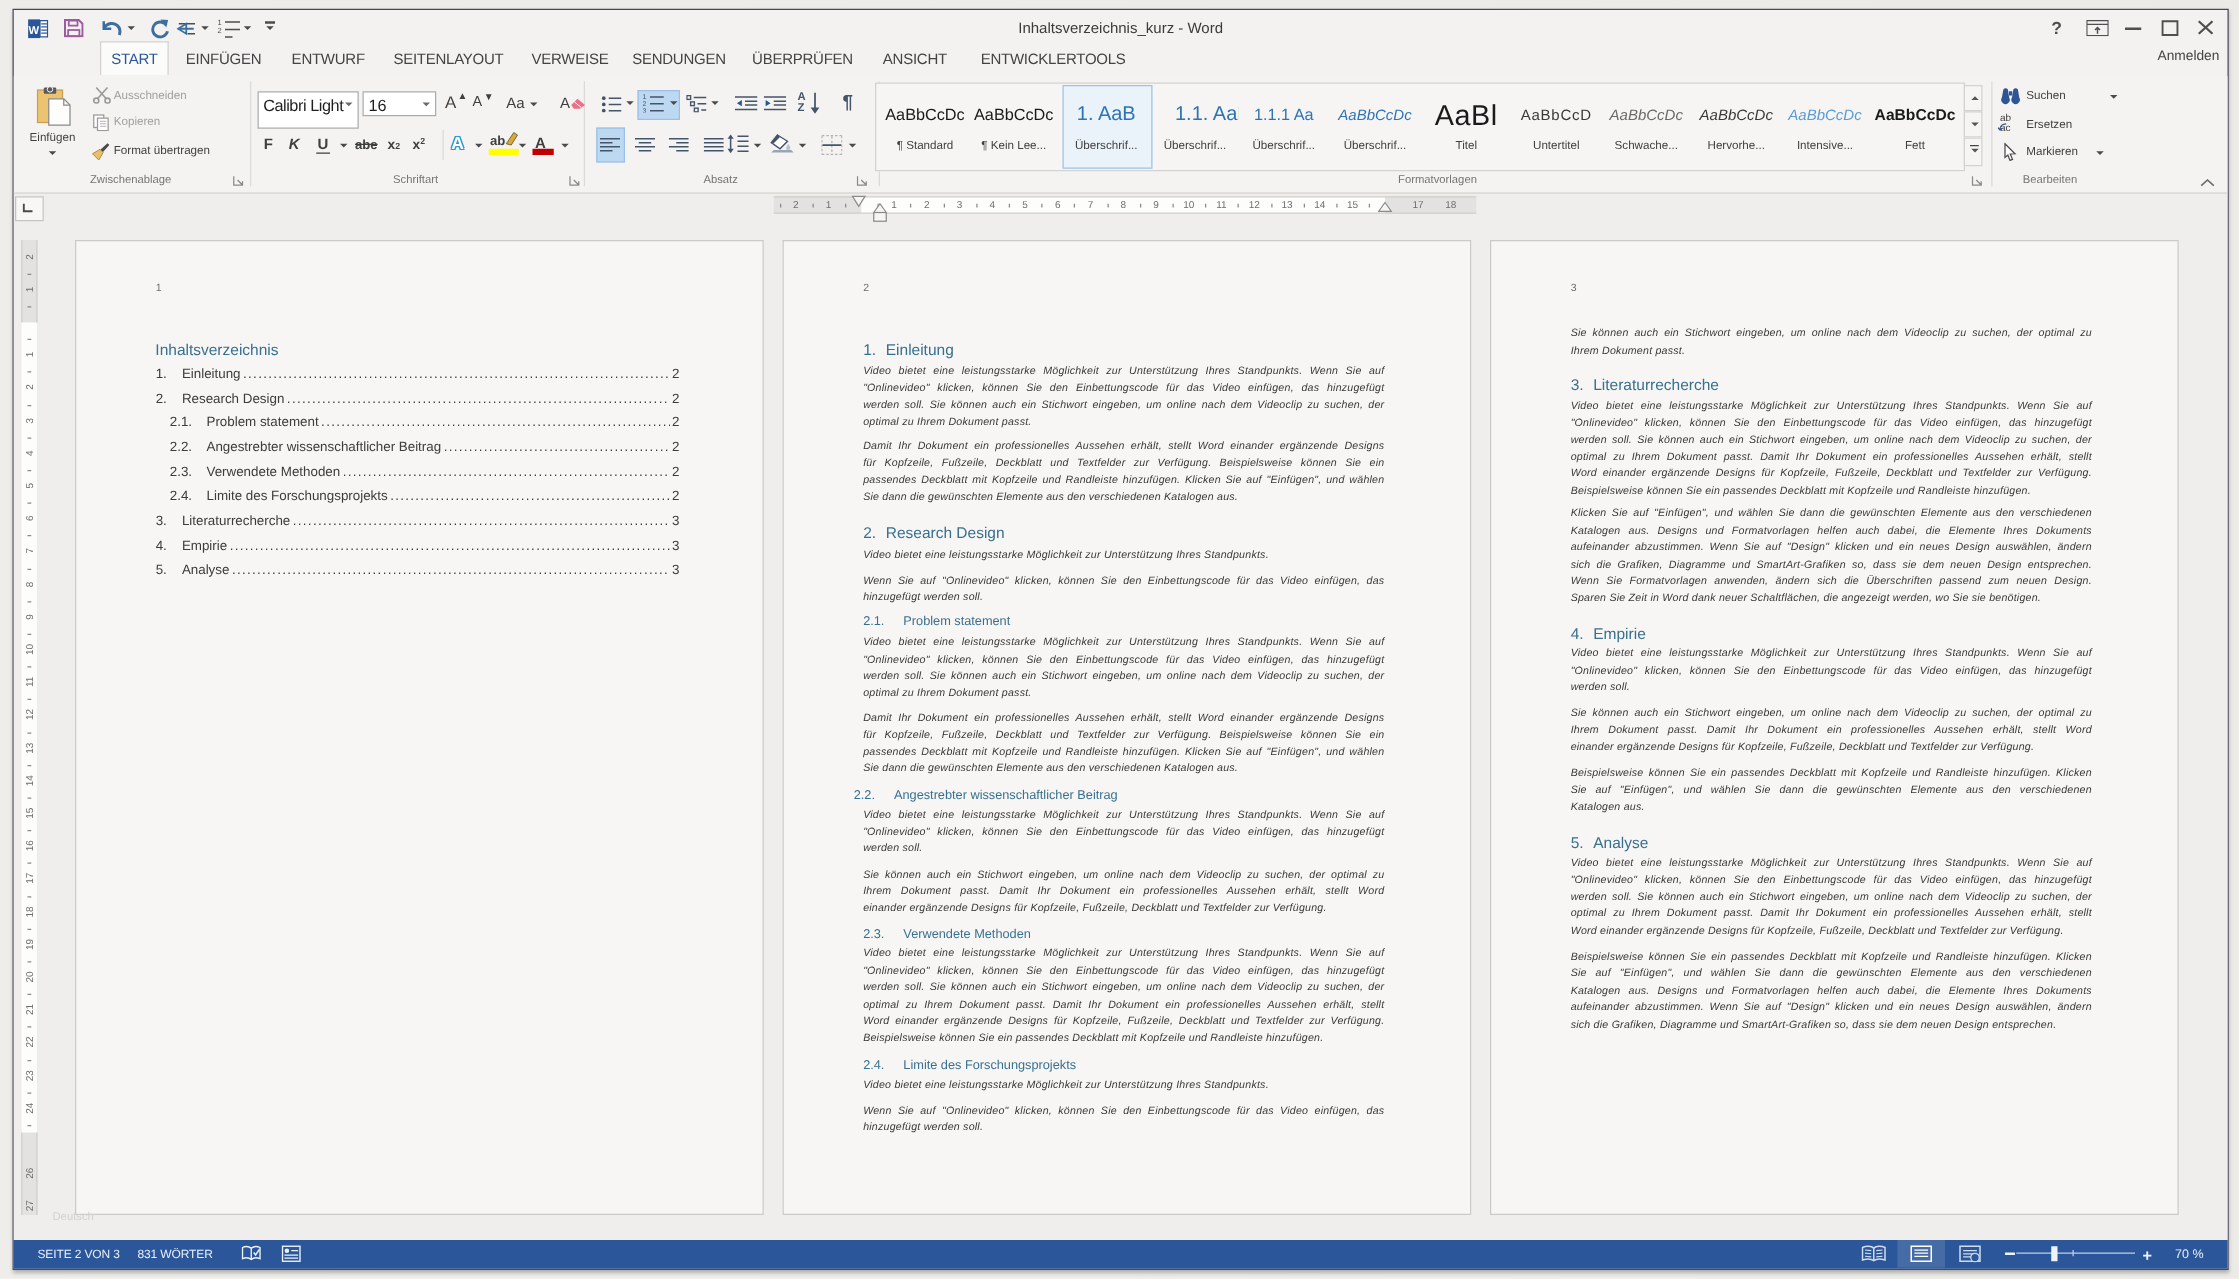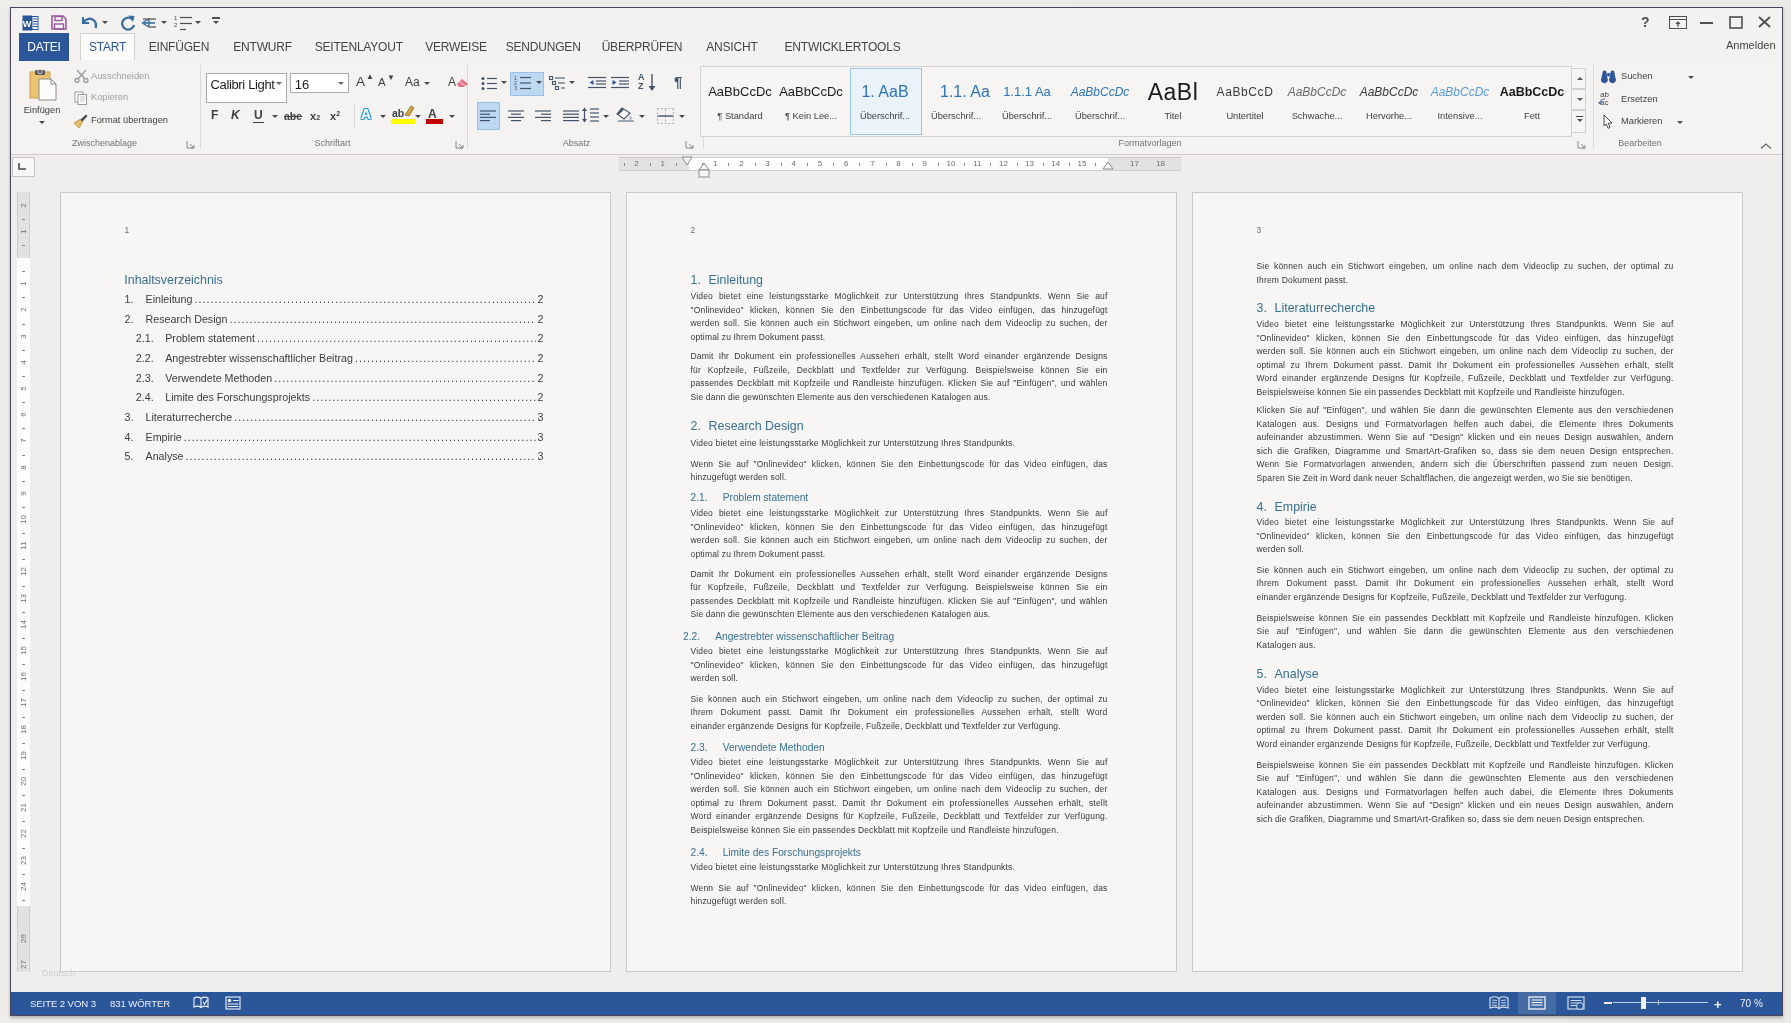--- a/index.html
+++ b/index.html
@@ -17,21 +17,21 @@
 .btxt{font-size:9.3px;color:#3f3f3f;}
 .gtxt{font-size:9.3px;color:#a0a09e;}
 #docarea{position:absolute;left:0;top:147px;width:100%;height:837px;background:#efeeec;}
 .page{position:absolute;top:37px;width:549px;height:778px;background:#f7f6f4;border:1px solid #cbcac8;}
 #page1{left:49px;}
 #page2{left:615px;}
 #page3{left:1181px;}
 .pgnum{position:absolute;font-size:8.4px;line-height:10px;color:#6d6d6d;}
 .h1{position:absolute;font-size:12.4px;line-height:14px;color:#38708f;white-space:nowrap;}
 .h2{position:absolute;font-size:10.2px;line-height:12px;color:#38708f;white-space:nowrap;}
-.bp{position:absolute;width:417px;font-size:8.5px;letter-spacing:0.18px;line-height:13.5px;color:#383838;}
+.bp{position:absolute;width:417px;font-size:8.5px;letter-spacing:0.18px;line-height:13.5px;color:#383838;font-style:italic;}
 .bp div{text-align:justify;text-align-last:justify;height:13.5px;}
 .bp div.ll{text-align:left;text-align-last:left;}
 .trow{position:absolute;width:419px;display:flex;align-items:baseline;font-size:10.7px;line-height:12px;color:#3c3c3c;}
 .trow .n{flex:none;}
 .trow .t{flex:none;white-space:nowrap;}
 .trow .lead{flex:1;overflow:hidden;white-space:nowrap;letter-spacing:1.05px;margin-left:2px;}
 .trow .pg{flex:none;margin-left:2px;}
 #statusbar{position:absolute;left:0;bottom:0;width:100%;height:23px;background:#2b579a;}
 .dd{width:0;height:0;border-left:3px solid transparent;border-right:3px solid transparent;border-top:3.5px solid #4a4a4a;}
 .combo{background:#fff;border:1px solid #ababab;box-sizing:border-box;}
@@ -51,23 +51,21 @@
 .s-emph{font-size:12px;color:#3a3a3a;font-style:italic;}
 .s-int{font-size:12px;color:#5b9bd5;font-style:italic;}
 .s-fett{font-size:12.5px;color:#1a1a1a;font-weight:bold;}
 .galbtn{background:#f6f5f3;border:1px solid #d4d2cf;box-sizing:border-box;}
 .ddup{position:absolute;left:4.5px;top:8px;width:0;height:0;border-left:3px solid transparent;border-right:3px solid transparent;border-bottom:3.5px solid #555;}
 .dddown{position:absolute;left:4.5px;top:8px;width:0;height:0;border-left:3px solid transparent;border-right:3px solid transparent;border-top:3.5px solid #555;}
 .rnum{font-size:8px;color:#6e6e6e;width:12px;text-align:center;line-height:9px;}
 </style></head>
 <body>
 <div id="win">
-  <div id="tabrow">
-      <div class="tab" id="tab-datei">DATEI</div>
-    </div>
+  <div id="title">Inhaltsverzeichnis_kurz - Word</div>
   <div id="ribbon"></div>
   <div id="docarea">
     <div class="page" id="page1">
 <div class="pgnum" style="left:63.5px;top:32.1px;">1</div>
 <div class="h1" style="left:63.3px;top:79.6px;">Inhaltsverzeichnis</div>
 <div class="trow" style="left:63.5px;top:99.9px;">
           <span class="n" style="width:21px;">1.</span>
           <span class="t">Einleitung</span>
           <span class="lead">................................................................................................................................................................</span>
           <span class="pg">2</span>

